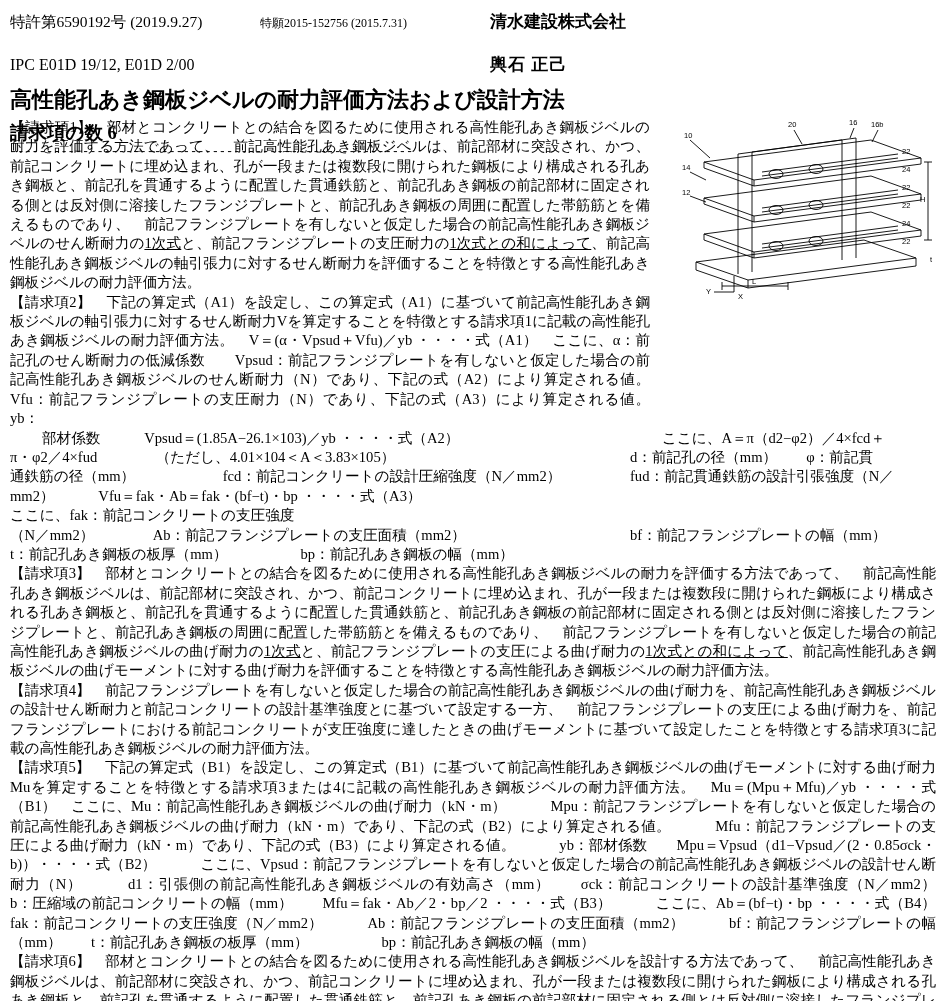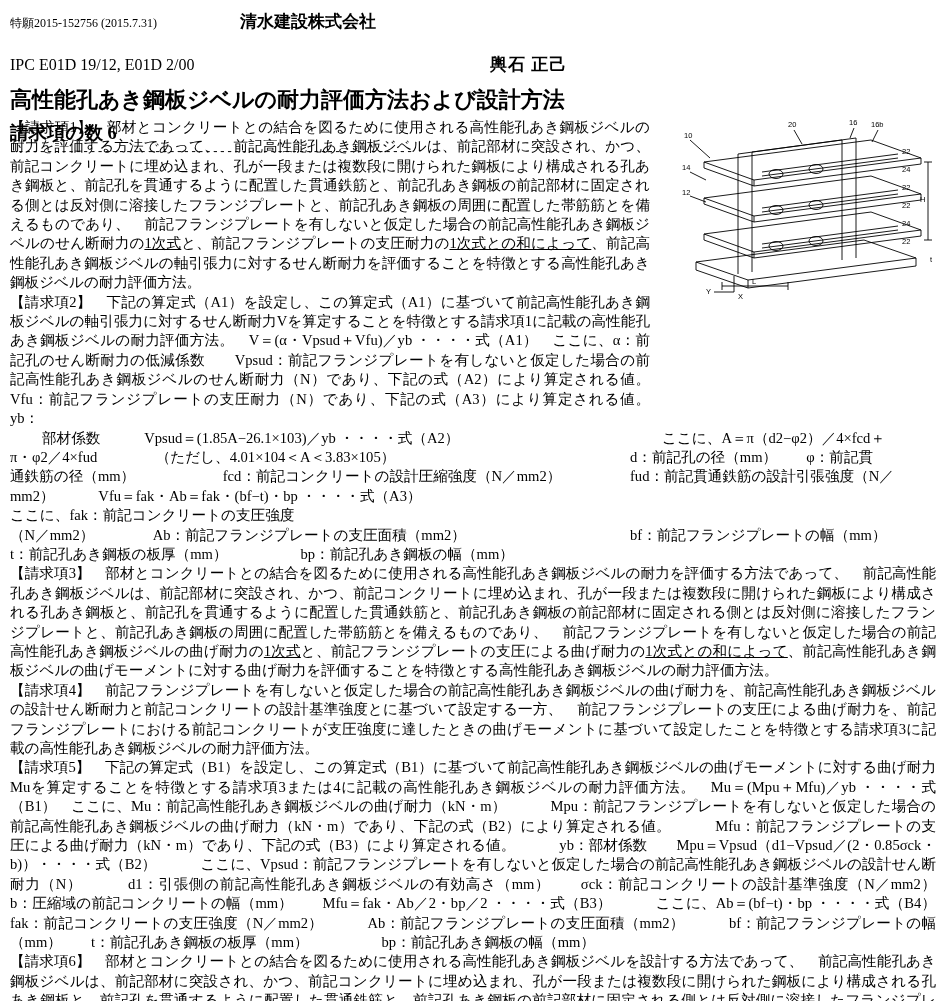--- a/index.html
+++ b/index.html
@@ -108,20 +108,21 @@
     display: block;
   }
 </style>
 </head>
 <body>
 
 <div class="page">
 
   <div class="header">
     <div class="hdr-row1">
+      <div class="hdr-patentno">特許第6590192号 (2019.9.27)</div>
       <div class="hdr-appno">特願2015-152756 (2015.7.31)</div>
       <div class="hdr-company">清水建設株式会社</div>
     </div>
     <div class="hdr-row2">
       <div class="hdr-ipc">IPC E01D 19/12, E01D 2/00</div>
       <div class="hdr-inventor">輿石 正己</div>
     </div>
     <div class="hdr-title">高性能孔あき鋼板ジベルの耐力評価方法および設計方法</div>
     <div class="hdr-claimcount">請求項の数 6</div>
     <div class="divider">--------------------------------------------------------</div>

